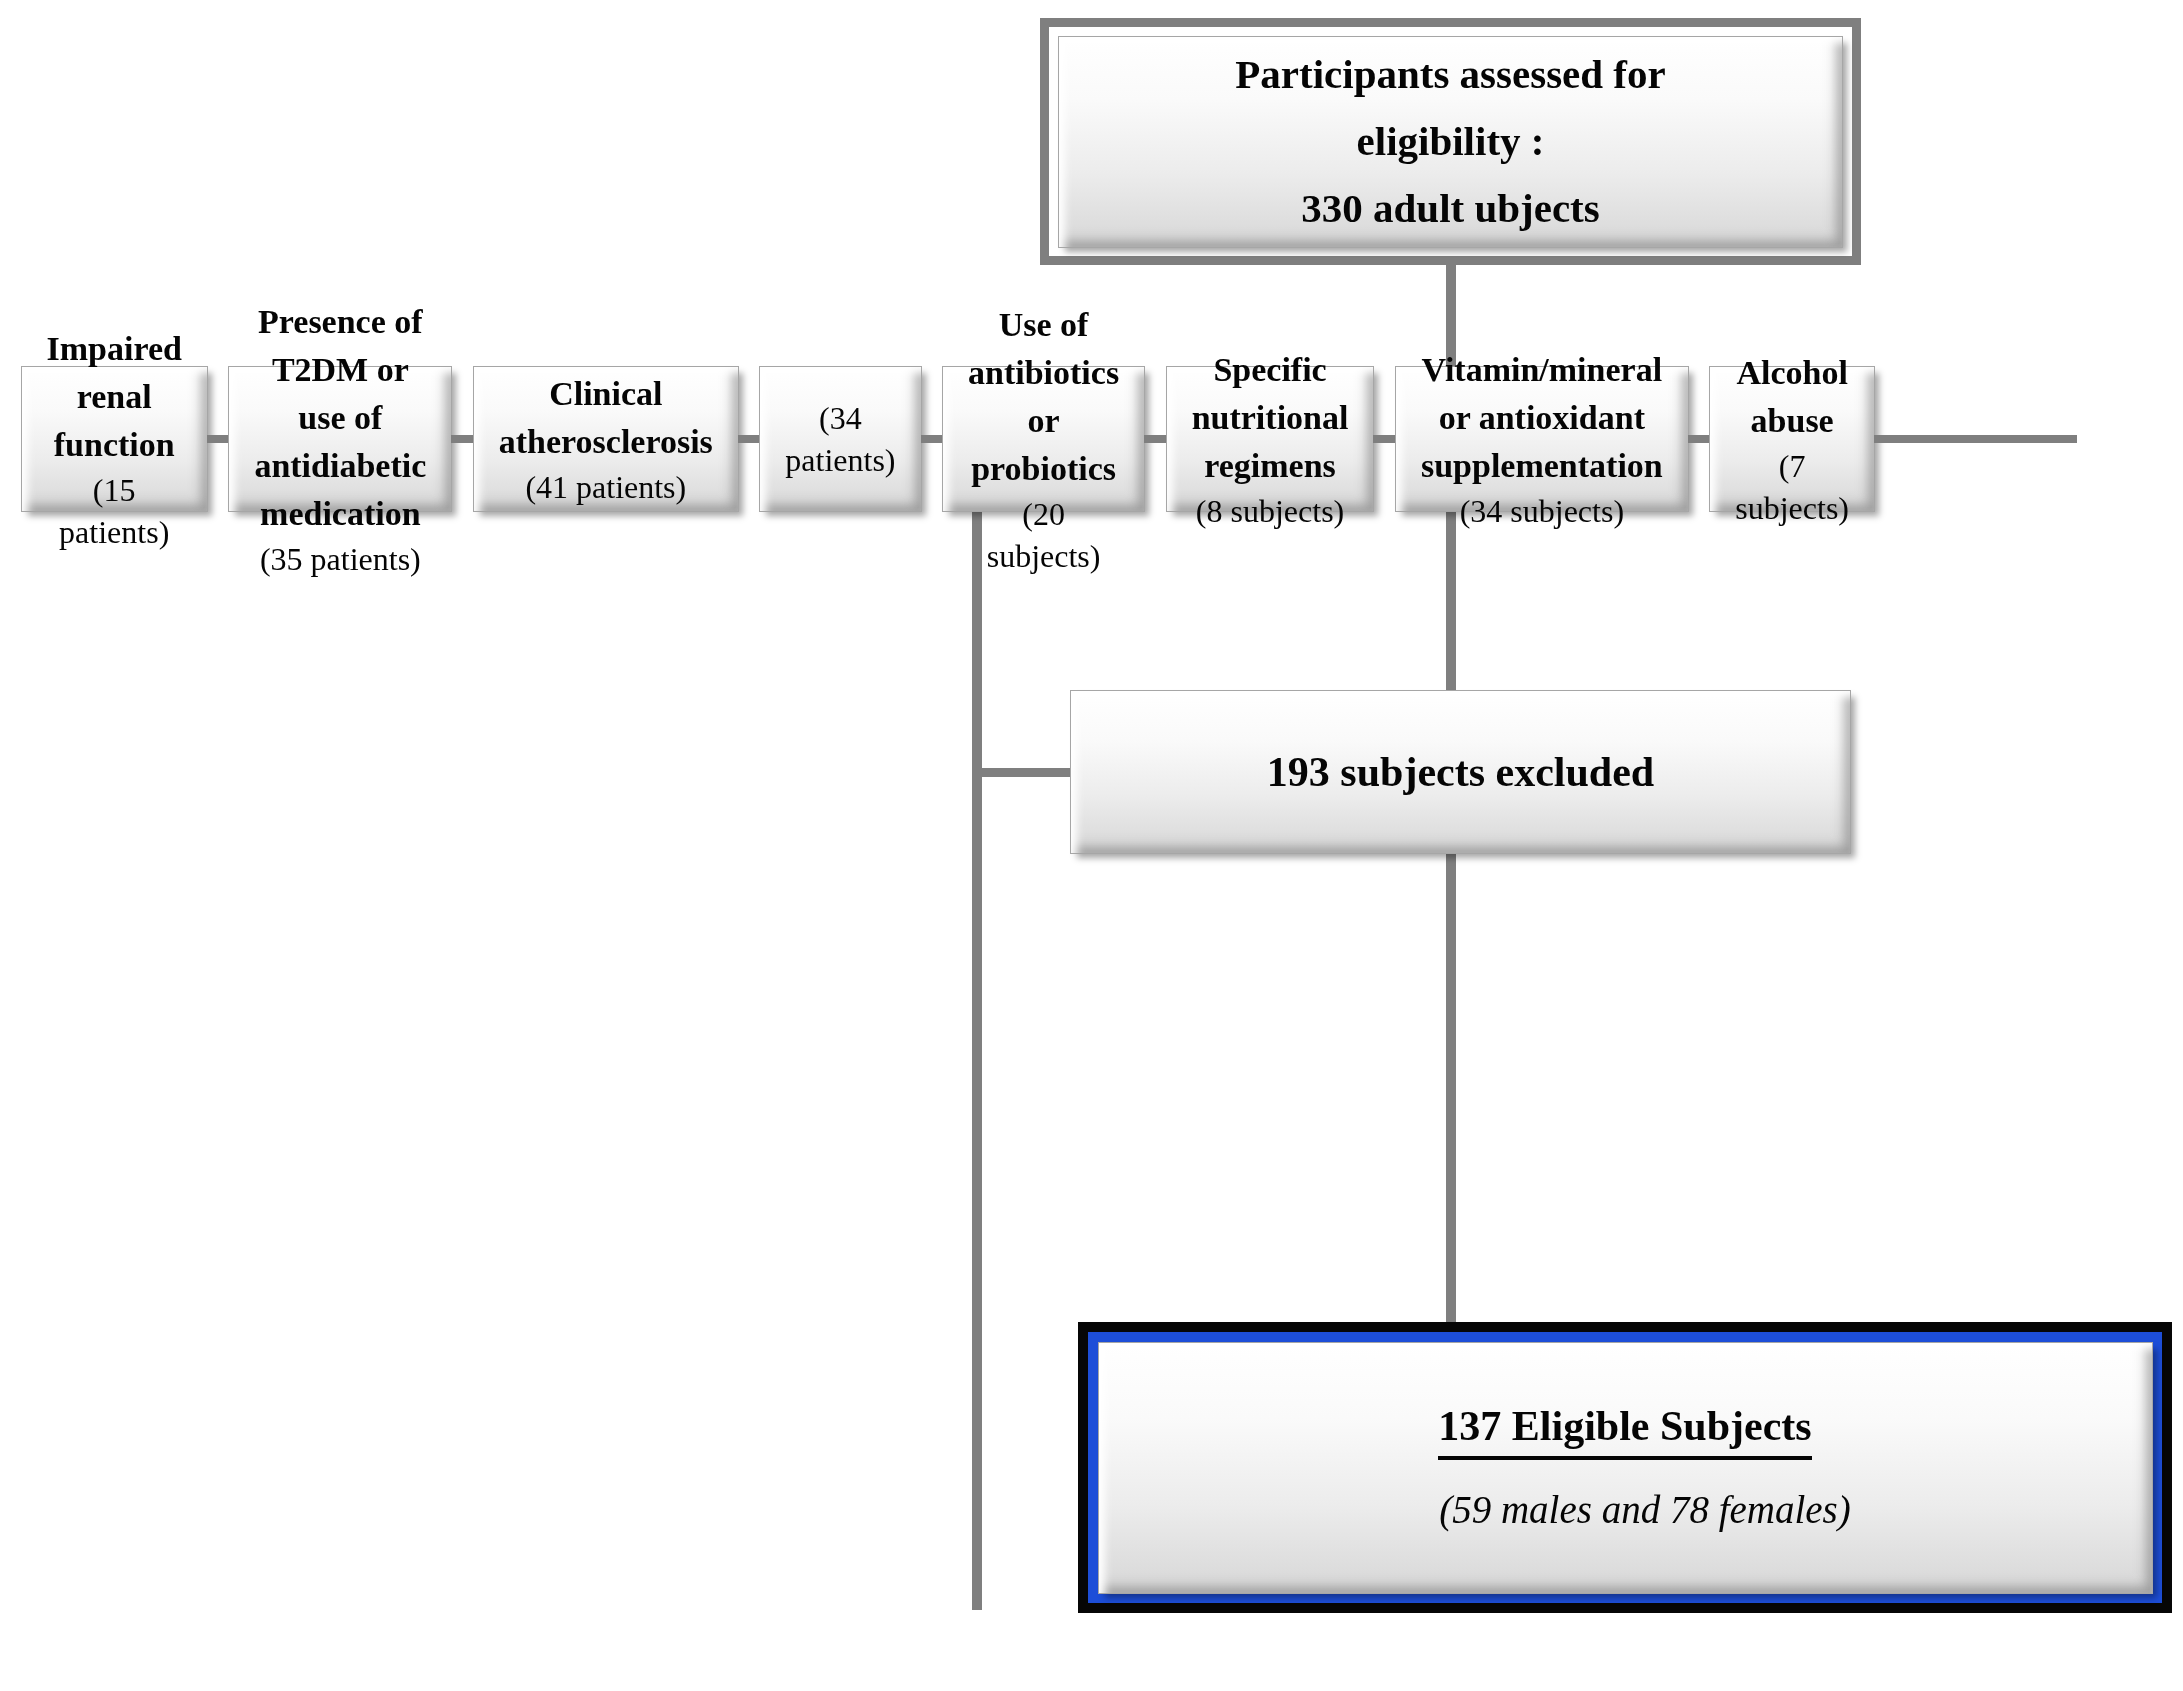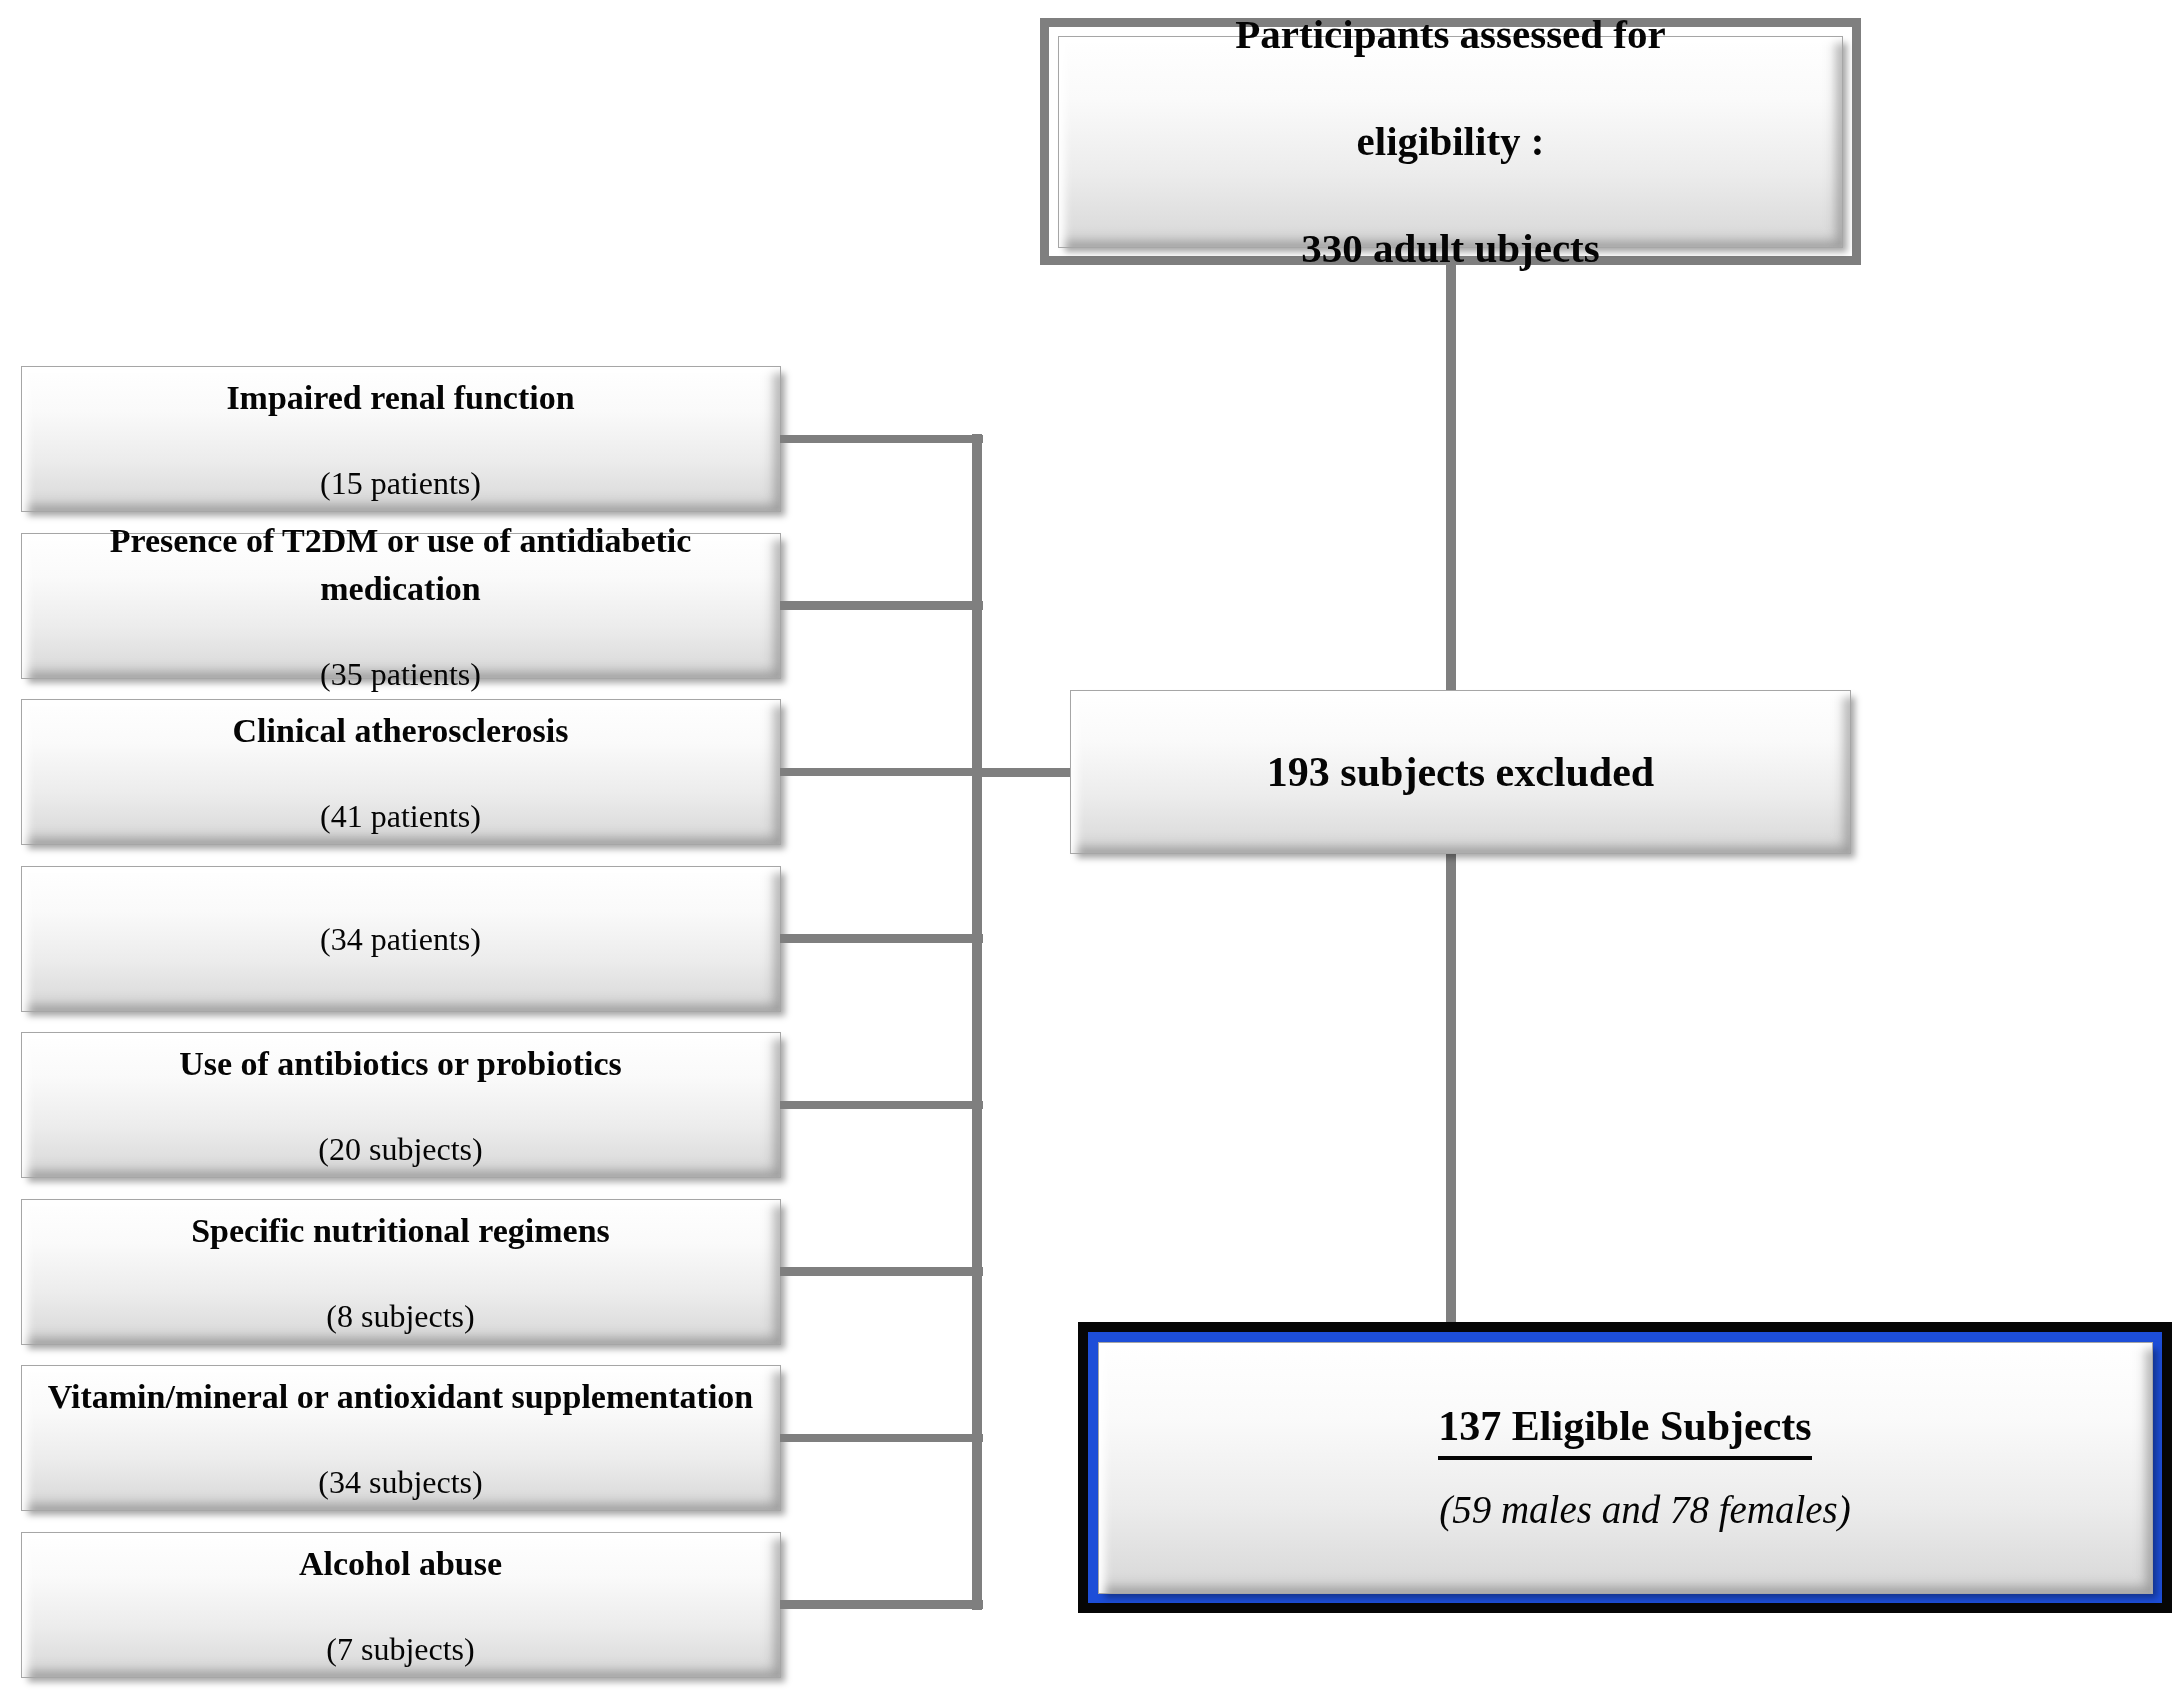--- a/index.html
+++ b/index.html
@@ -22,30 +22,29 @@
       inset 0 11.7px 8.8px -5.8px #ffffff,
       inset 11.7px 0 8.8px -5.8px #ffffff,
       inset -13px -13px 11.7px -7.3px rgba(110,110,110,.55),
       5.1px 5.8px 6.6px -1.5px rgba(0,0,0,.35);
     display:flex;
     flex-direction:column;
     align-items:center;
     justify-content:center;
     text-align:center;
     box-sizing:border-box;
-    gap:40px;
   }
 
   
   .reason-col{
     position:absolute;
     left:20.5px; top:366px;
     width:760px;
     display:flex;
-    flex-direction:column;
+    flex-direction:row;
     gap:20.5px;
   }
   .reason-box{
     height:146px;
     padding:7.3px 25px;
   }
   
   .reason-box::after{
     content:"";
     position:absolute;

